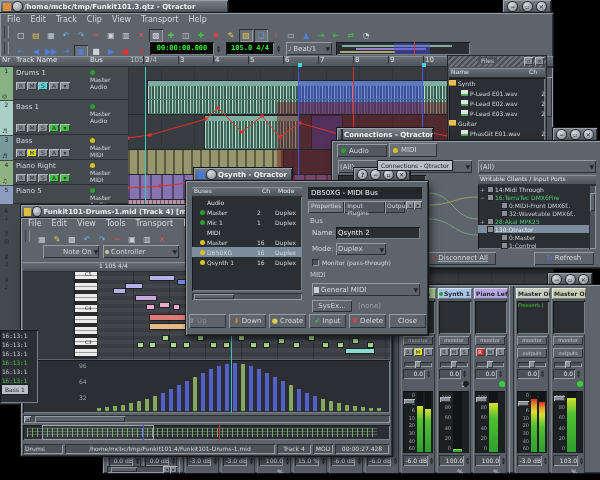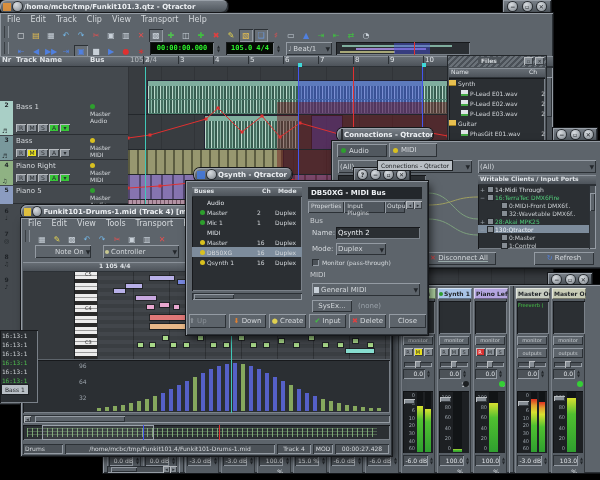--- a/index.html
+++ b/index.html
@@ -1,22 +1,22 @@
 <!DOCTYPE html>
 <html><head>
 <meta charset="utf-8">
 <style>
   html,body{margin:0;padding:0;background:#000;}
   #stage{position:relative;width:600px;height:480px;overflow:hidden;background:#000;
          font-family:"DejaVu Sans",sans-serif;color:#d4d8dc;font-size:8px;}
   .a{position:absolute;box-sizing:border-box;}
-  .f6{font-size:6px}.f7{font-size:7px}.f8{font-size:8px}.b{font-weight:bold}
+  .f6{font-size:6px}.f7{font-size:7px}.f8{font-size:8px}.b{font-weight:normal}
   .win{background:#5d646b;box-shadow:inset 1px 1px 0 #949ba3,inset -1px -1px 0 #2c3136,0 0 0 1px #15171a,3px 4px 8px rgba(0,0,0,.6);}
   .tab{background:linear-gradient(#7b828a,#4d545b);box-shadow:inset 1px 1px 0 #9aa1a9,inset -1px -1px 0 #2c3136,0 0 0 1px #15171a;
-       color:#eef1f4;font-weight:bold;font-size:7px;display:flex;align-items:center;gap:2px;padding:0 3px;white-space:nowrap;overflow:hidden;border-radius:6px;}
+       color:#eef1f4;font-weight:bold;font-size:7px;display:flex;align-items:center;gap:2px;padding:0 3px;white-space:nowrap;overflow:hidden;}
   .btab{background:linear-gradient(#7b828a,#4d545b);box-shadow:inset 1px 1px 0 #9aa1a9,inset -1px -1px 0 #2c3136,0 0 0 1px #15171a;
        display:flex;align-items:center;justify-content:space-evenly;}
   .wbtn{width:9px;height:9px;border-radius:50%;background:radial-gradient(circle at 35% 30%,#d8dce0,#868d94);
         box-shadow:0 0 0 1px #2a2e32;color:#23272b;font-size:6px;line-height:9px;text-align:center;font-weight:bold;}
   .raised{background:#5d646b;box-shadow:inset 1px 1px 0 #949ba3,inset -1px -1px 0 #2c3136;}
   .sunken{background:#4c5258;box-shadow:inset 1px 1px 0 #2c3136,inset -1px -1px 0 #949ba3;}
   .dk{background:#2b2f33;box-shadow:inset 1px 1px 0 #17191c,inset -1px -1px 0 #7a8189;}
   .tbtn{display:inline-flex;align-items:center;justify-content:center;width:14px;height:13px;margin:0 0.5px;
         background:#5d646b;color:#c8d0d8;font-size:8px;}
   .tbtn.on{box-shadow:inset 1px 1px 0 #2c3136,inset -1px -1px 0 #949ba3;background:#686f76;}
@@ -223,20 +223,32 @@
           </svg>
 
         <div class="a" style="left:17px;top:0;width:1px;height:337px;background:#40c8b8;"></div>
         <div class="a" style="left:225px;top:0;width:1px;height:337px;background:#e03030;"></div>
         <div class="a" style="left:170px;top:0;width:1px;height:337px;background:#4455ee;"></div>
         <div class="a" style="left:294px;top:0;width:1px;height:337px;background:#4455ee;"></div>
       </div>
 
       <div class="a" style="left:0;top:54px;width:128px;height:337px;background:#44494e;">
 
+        <div class="a" style="left:0;top:0;width:128px;height:33px;border-bottom:1px solid #2a2e32;">
+          <div class="a f6 b" style="left: 0px; top: 0px; width: 13px; height: 33px; color: rgb(30, 34, 38); text-align: center; background: rgb(134, 178, 134);">
+            <span>1</span><span class="a" style="left:2px;bottom:1px;">◎</span></div>
+          <div class="a f7" style="left:16px;top:2px;">Drums 1</div>
+          <div class="a" style="left:16px;top:14px;">
+            <span class="trkbtn">R</span><span class="trkbtn">M</span><span class="trkbtn tb-cyan">S</span><span class="trkbtn">A</span><span class="trkbtn">▾</span>
+          </div>
+          <div class="a f6" style="left:90px;top:2px;">
+            <span class="dot" style="background:#2e9e2e;"></span>
+            <div>Master</div><div>Audio</div>
+          </div>
+        </div>
         <div class="a" style="left:0;top:34px;width:128px;height:34px;border-bottom:1px solid #2a2e32;">
           <div class="a f6 b" style="left: 0px; top: 0px; width: 13px; height: 34px; color: rgb(30, 34, 38); text-align: center; background: rgb(169, 207, 198);">
             <span>2</span><span class="a" style="left:2px;bottom:1px;">♬</span></div>
           <div class="a f7" style="left:16px;top:2px;">Bass 1</div>
           <div class="a" style="left:16px;top:22px;">
             <span class="trkbtn">R</span><span class="trkbtn">M</span><span class="trkbtn">S</span><span class="trkbtn tb-grn">A</span><span class="trkbtn tb-grn">▾</span>
           </div>
           <div class="a f6" style="left:90px;top:2px;">
             <span class="dot" style="background:#2e9e2e;"></span>
             <div>Master</div><div>Audio</div>
@@ -718,21 +730,21 @@
           <span>View</span>
           <span>Tools</span>
           <span>Transport</span>
           <span>Help</span>
       </div>
       <div class="a" style="left:2px;top:12px;height:14px;width:366px;white-space:nowrap;">
         <span class="sep"></span>
         <span class="tbtn" style="color: rgb(200, 208, 216);">▦</span><span class="tbtn" style="color: rgb(224, 208, 80);">✎</span><span class="tbtn" style="color: rgb(200, 208, 216);">▩</span><span class="tbtn" style="color: rgb(116, 184, 232);">↶</span><span class="tbtn" style="color: rgb(116, 184, 232);">↷</span><span class="tbtn" style="color: rgb(224, 80, 80);">✂</span><span class="tbtn" style="color: rgb(200, 208, 216);">▣</span><span class="tbtn" style="color: rgb(200, 208, 216);">▥</span><span class="tbtn" style="color: rgb(224, 80, 80);">✕</span>
       </div>
       <div class="a" style="left:2px;top:27px;height:14px;width:366px;">
-        <div class="a combo f7" style="left:12px;top:0;width:56px;height:13px;padding-left:18px;">
+        <div class="a combo f7" style="left:20px;top:0;width:56px;height:13px;padding-left:18px;">
           <span class="dot" style="background:#c8c890;width:4px;height:4px;"></span>
           <span>Note On</span>
             <span class="arr">▼</span>
         </div>
         <div class="a combo f7" style="left:80px;top:0;width:76px;height:13px;">
           <span class="dot" style="background:#c8c890;width:4px;height:4px;"></span>
           <span>Controller</span>
             <span class="arr">▼</span>
         </div>
         <div class="a combo f7" style="left:162px;top:0;width:72px;height:13px;">

